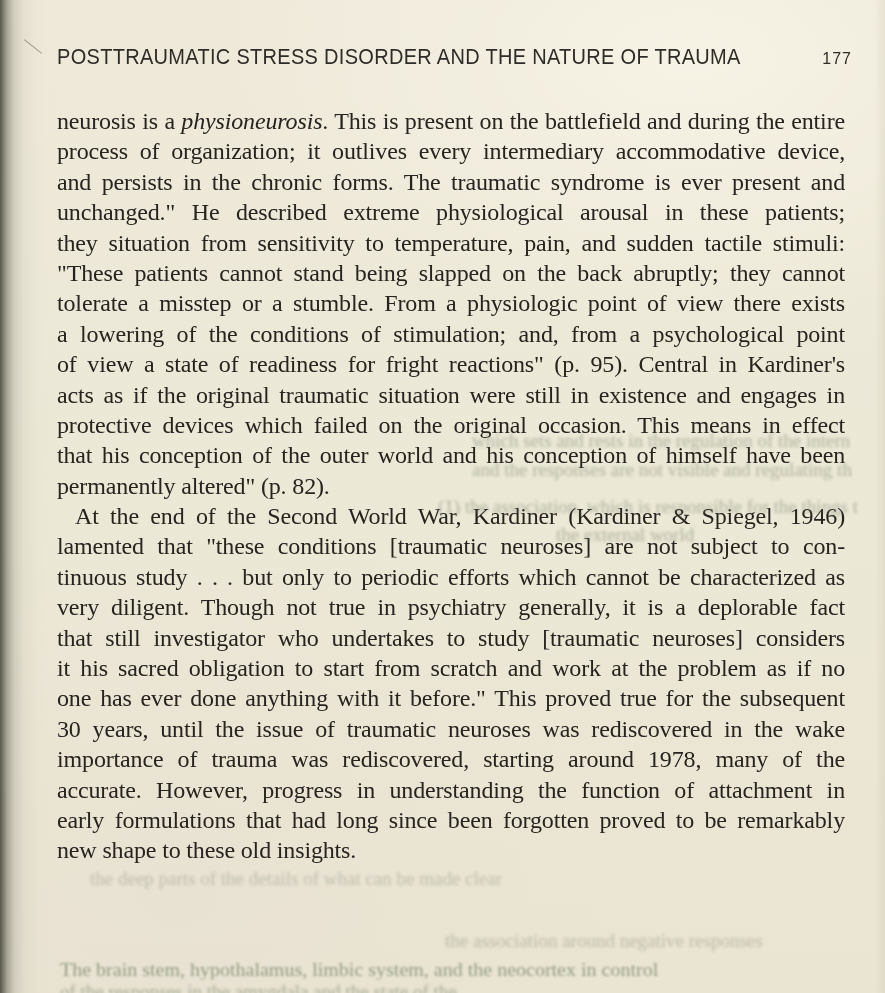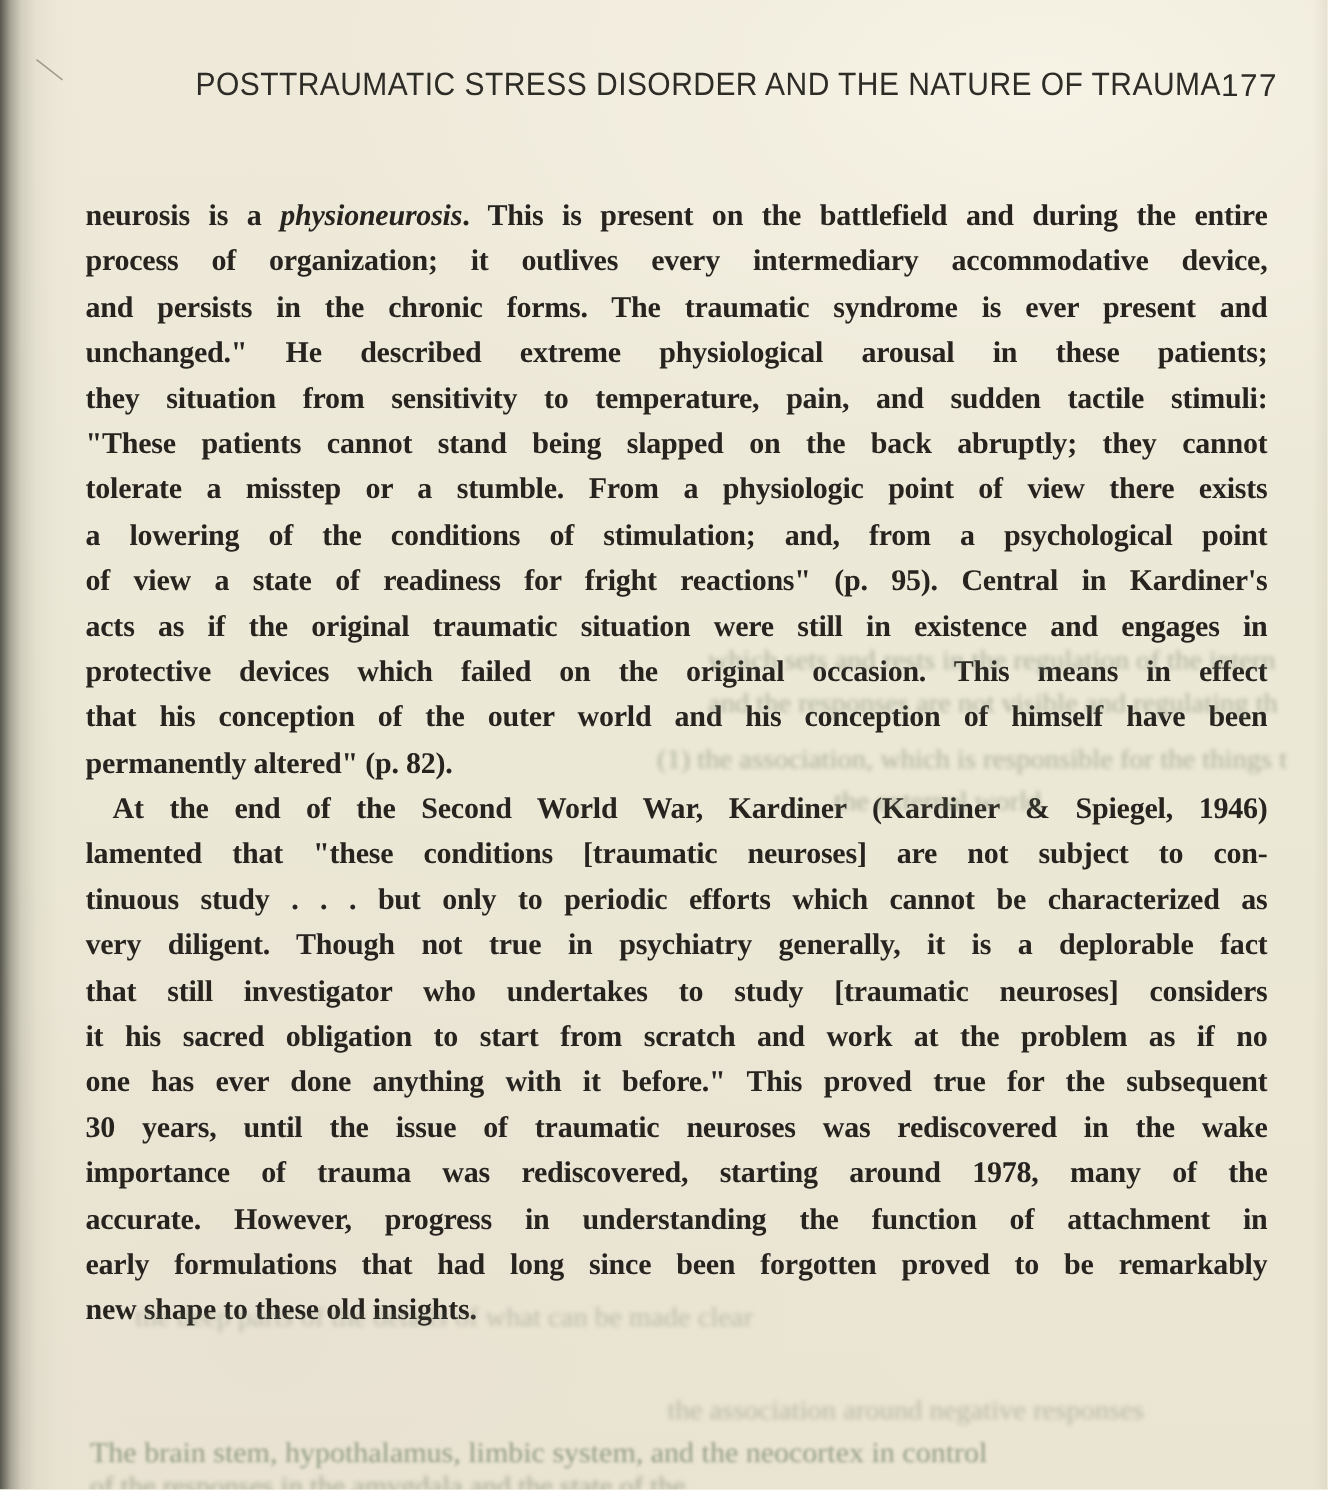--- a/index.html
+++ b/index.html
@@ -28,35 +28,35 @@
   .edge-right{
     position:absolute;right:0;top:0;bottom:0;width:10px;pointer-events:none;
     background:linear-gradient(to left, rgba(205,200,180,.35), rgba(205,200,180,0));
   }
   .scratch{
     position:absolute;left:22px;top:46px;width:22px;height:1px;
     background:rgba(95,95,85,.55);transform:rotate(38deg);
   }
   .runhead{
     position:absolute;top:46px;left:57px;right:33px;
-    display:flex;justify-content:flex-end;align-items:baseline;
+    display:flex;justify-content:space-between;align-items:baseline;
     font-family:"Liberation Sans", sans-serif;
     color:#2e2c27;
   }
   .runhead .title{
     font-size:20px;letter-spacing:.3px;font-weight:500;
     transform:scaleY(1.08);transform-origin:left bottom;
   }
   .runhead .pageno{
-    font-size:21px;letter-spacing:1px;font-weight:500;
+    font-size:16px;letter-spacing:1px;font-weight:500;
   }
   .bodytext{
-    position:absolute;top:129px;left:57px;width:788px;
+    position:absolute;top:106px;left:57px;width:788px;
     color:#272420;
-    font-size:20px;line-height:30.4px;letter-spacing:-.15px;font-weight:bold;
+    font-size:24px;line-height:30.4px;letter-spacing:-.15px;
   }
   .line{
     text-align:justify;
     text-align-last:justify;
     height:30.4px;overflow:hidden;white-space:normal;
   }
   .para .line:last-child{text-align-last:left;}
   .para[data-para="1"] .line:first-child{text-indent:18px;}
   .line em{font-style:italic;}
   

